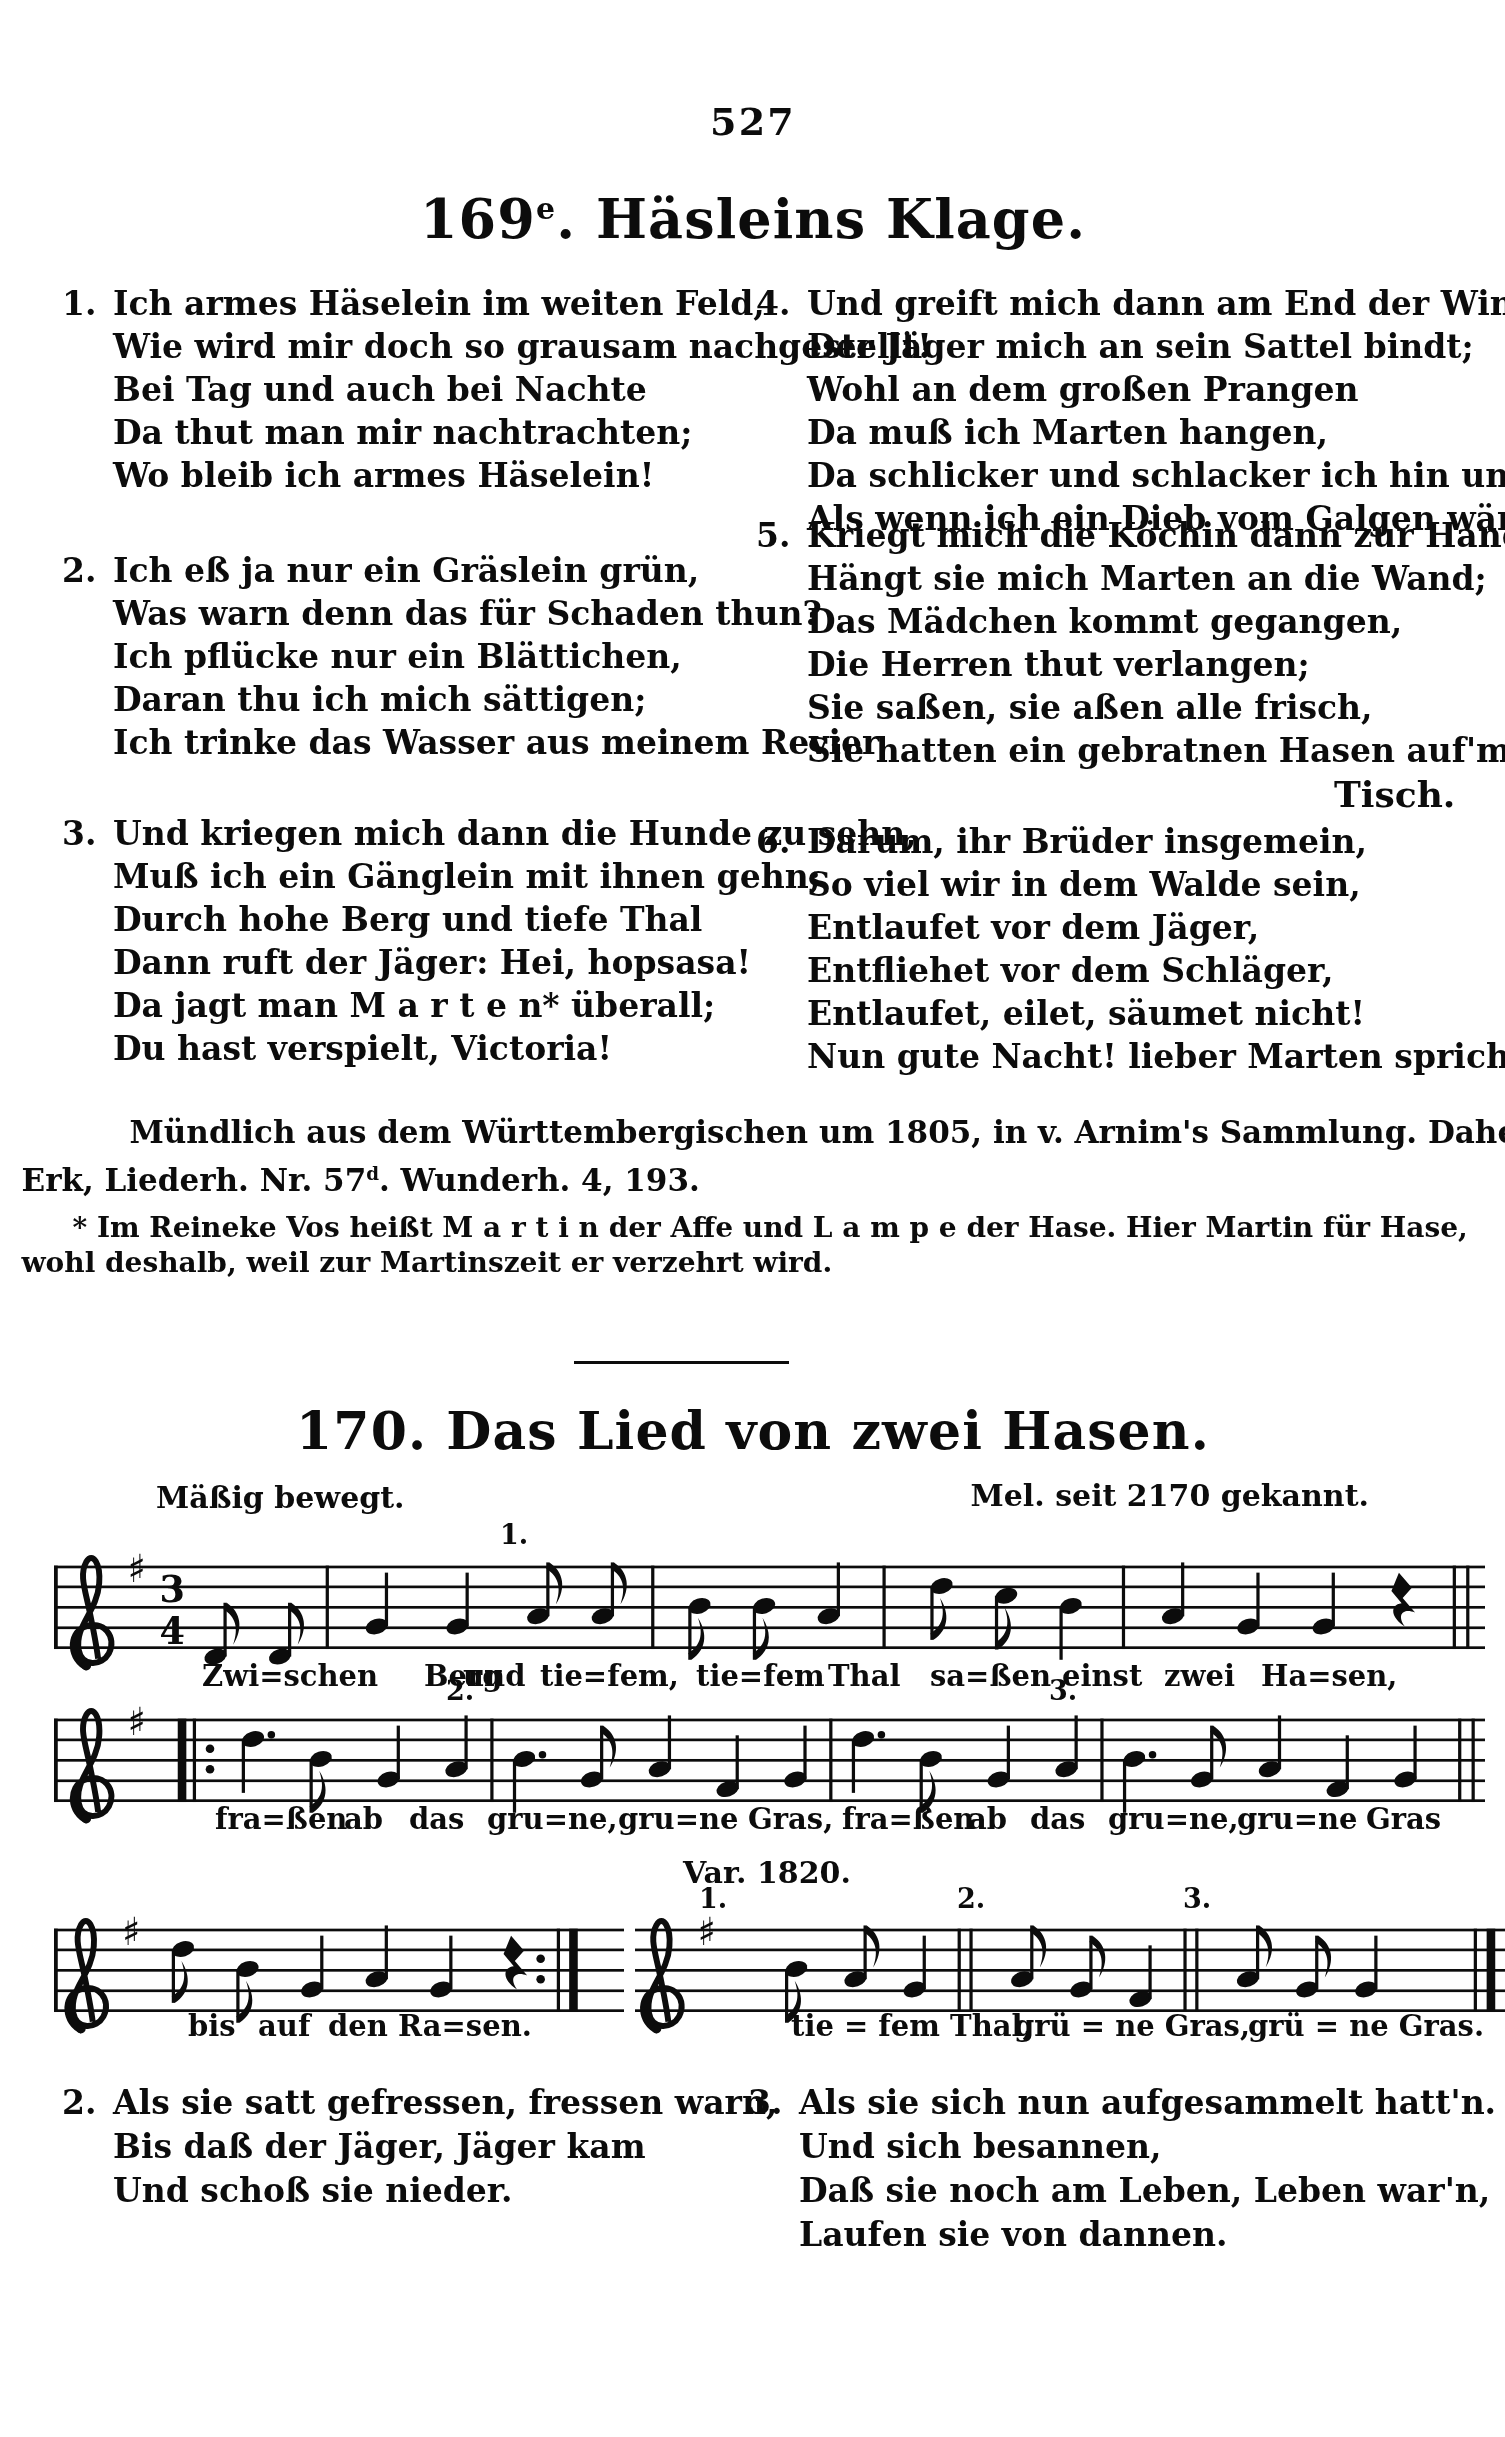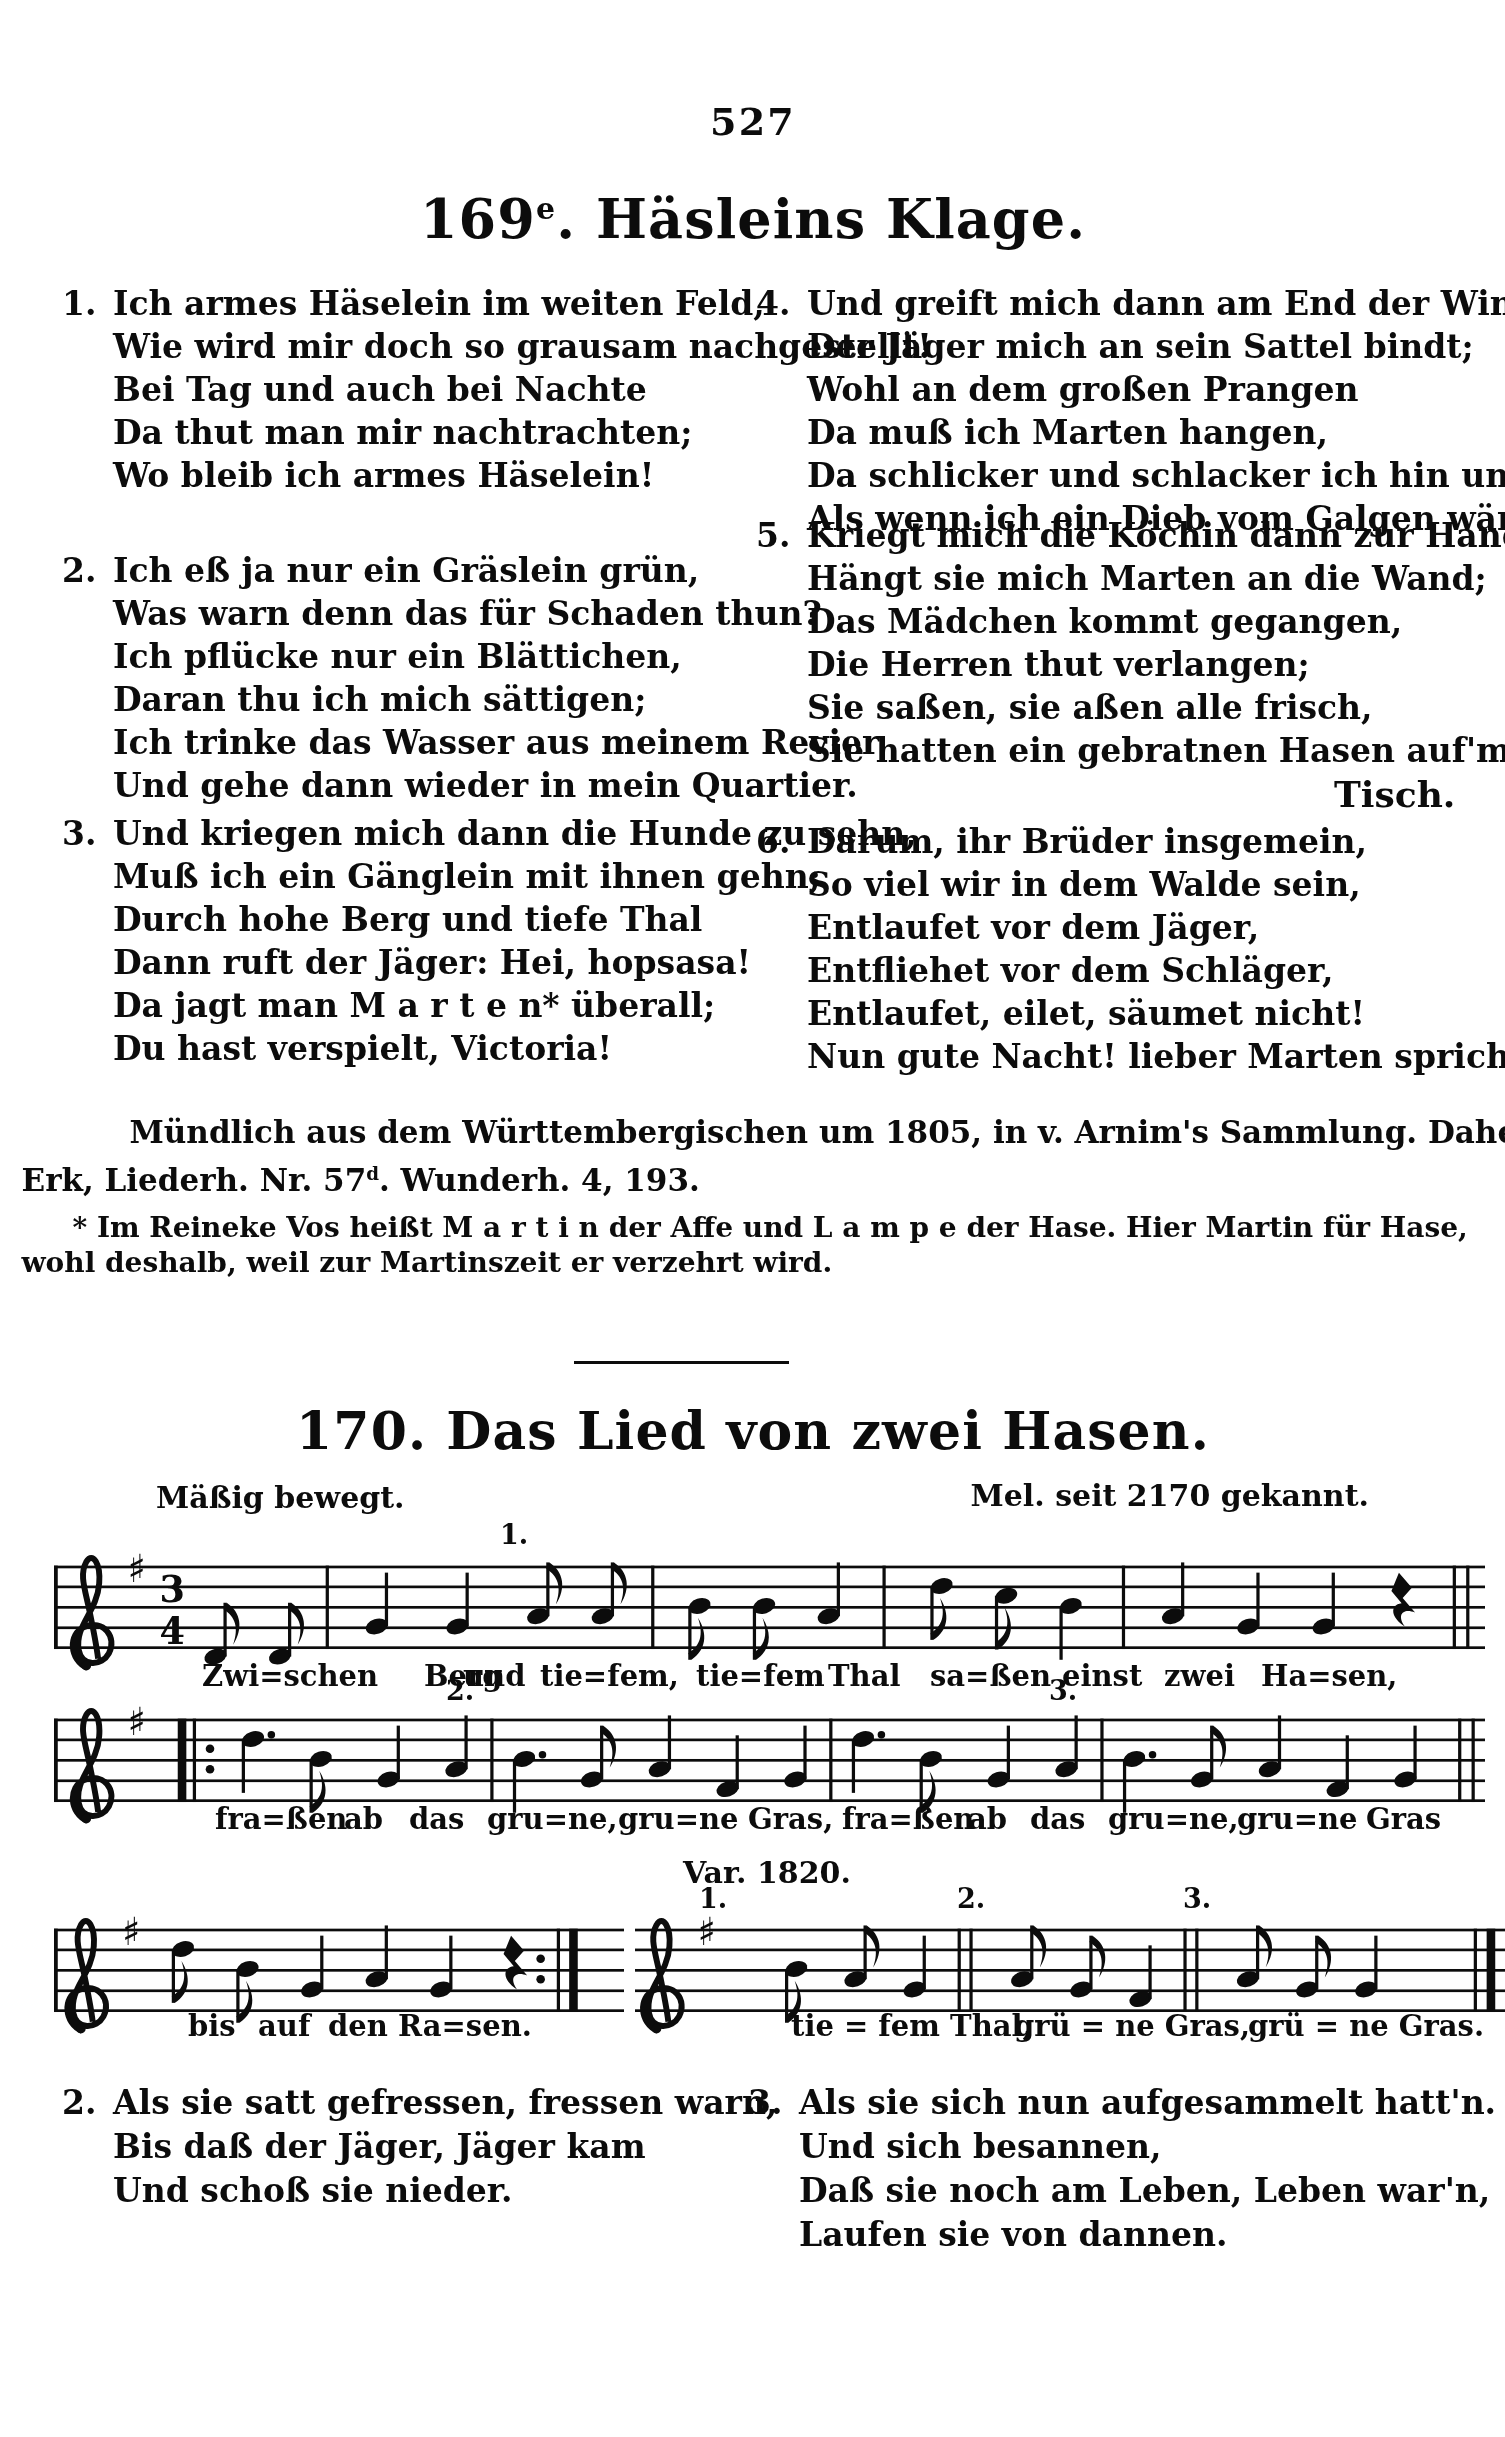--- a/index.html
+++ b/index.html
@@ -52,21 +52,20 @@
       </div>
   </div>
   <div class="abs verse" style="left:62px;top:549px;">
     <span class="vnum">2.</span>
     <div>
         <div class="vline">Ich eß ja nur ein Gräslein grün,</div>
         <div class="vline">Was warn denn das für Schaden thun?</div>
         <div class="vline">Ich pflücke nur ein Blättichen,</div>
         <div class="vline">Daran thu ich mich sättigen;</div>
         <div class="vline">Ich trinke das Wasser aus meinem Revier</div>
-        <div class="vline">Und gehe dann wieder in mein Quartier.</div>
       </div>
   </div>
   <div class="abs verse" style="left:62px;top:812px;">
     <span class="vnum">3.</span>
     <div>
         <div class="vline">Und kriegen mich dann die Hunde zu sehn,</div>
         <div class="vline">Muß ich ein Gänglein mit ihnen gehn;</div>
         <div class="vline">Durch hohe Berg und tiefe Thal</div>
         <div class="vline">Dann ruft der Jäger: Hei, hopsasa!</div>
         <div class="vline">Da jagt man M a r t e n* überall;</div>

